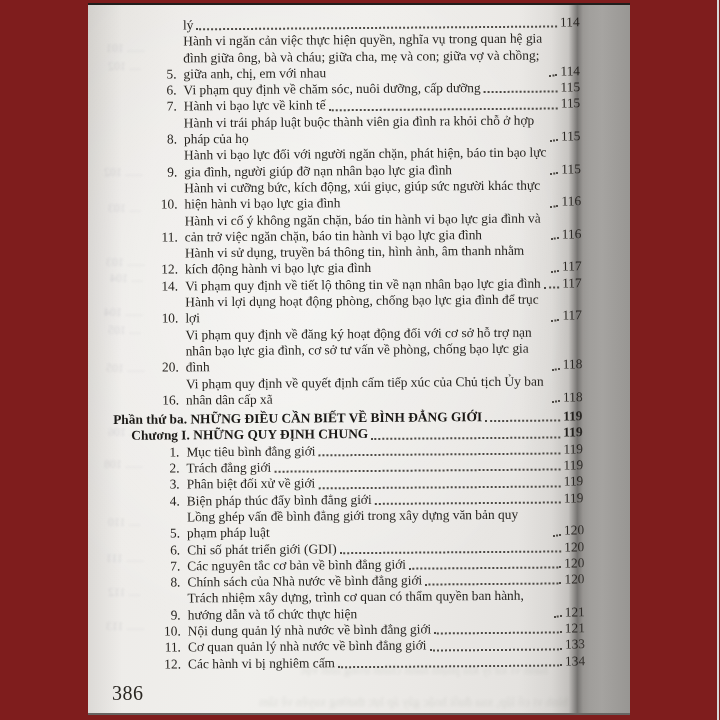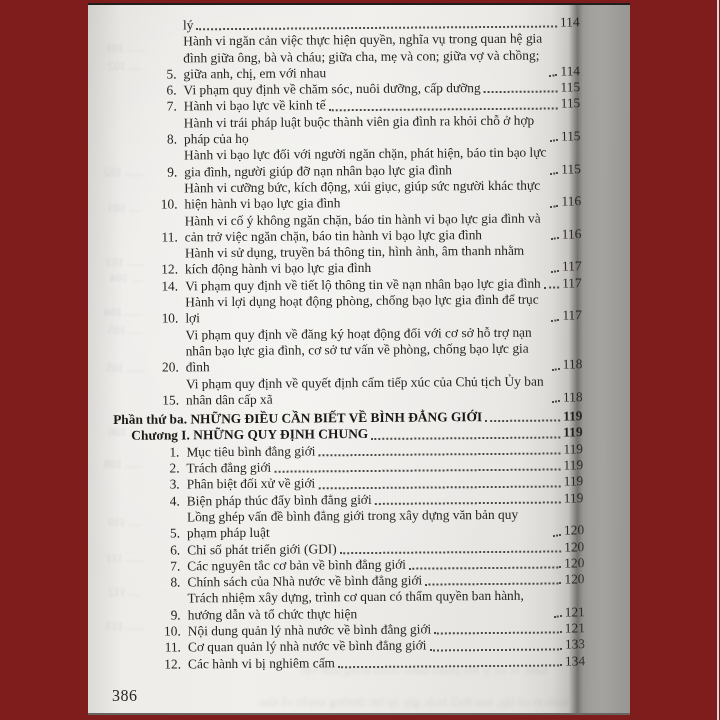--- a/index.html
+++ b/index.html
@@ -57,21 +57,21 @@
   .text{flex:0 1 auto;}
   .dots{
     flex:1 0 8px;
     border-bottom:2px dotted #4d4a45;
     margin:0 3px 3px 3px;
   }
   .pg{flex:0 0 28px;text-align:left;}
   
   .footer-page-num{
     position:absolute;left:24px;bottom:8px;
-    font-size:16px;color:#2a2722;letter-spacing:0.5px;
+    font-size:20px;color:#2a2722;letter-spacing:0.5px;
   }
   
   .bleed{
     position:absolute;
     transform:scaleX(-1);
     filter:blur(1.1px);
     color:rgba(70,75,95,0.8);
     opacity:0.15;
     font-size:12px;
     white-space:nowrap;
@@ -176,21 +176,21 @@
           <span class="dots"></span>
           <span class="pg">117</span>
         </div>
         <div class="row row-item">
           <span class="num">20.</span>
           <span class="text">Vi phạm quy định về đăng ký hoạt động đối với cơ sở hỗ trợ nạn nhân bạo lực gia đình, cơ sở tư vấn về phòng, chống bạo lực gia đình</span>
           <span class="dots"></span>
           <span class="pg">118</span>
         </div>
         <div class="row row-item">
-          <span class="num">15.</span>
+          <span class="num">16.</span>
           <span class="text">Vi phạm quy định về quyết định cấm tiếp xúc của Chủ tịch Ủy ban nhân dân cấp xã</span>
           <span class="dots"></span>
           <span class="pg">118</span>
         </div>
         <div class="row row-part">
           <span class="text">Phần thứ ba. NHỮNG ĐIỀU CẦN BIẾT VỀ BÌNH ĐẲNG GIỚI</span>
           <span class="dots"></span>
           <span class="pg">119</span>
         </div>
         <div class="row row-chapter">

